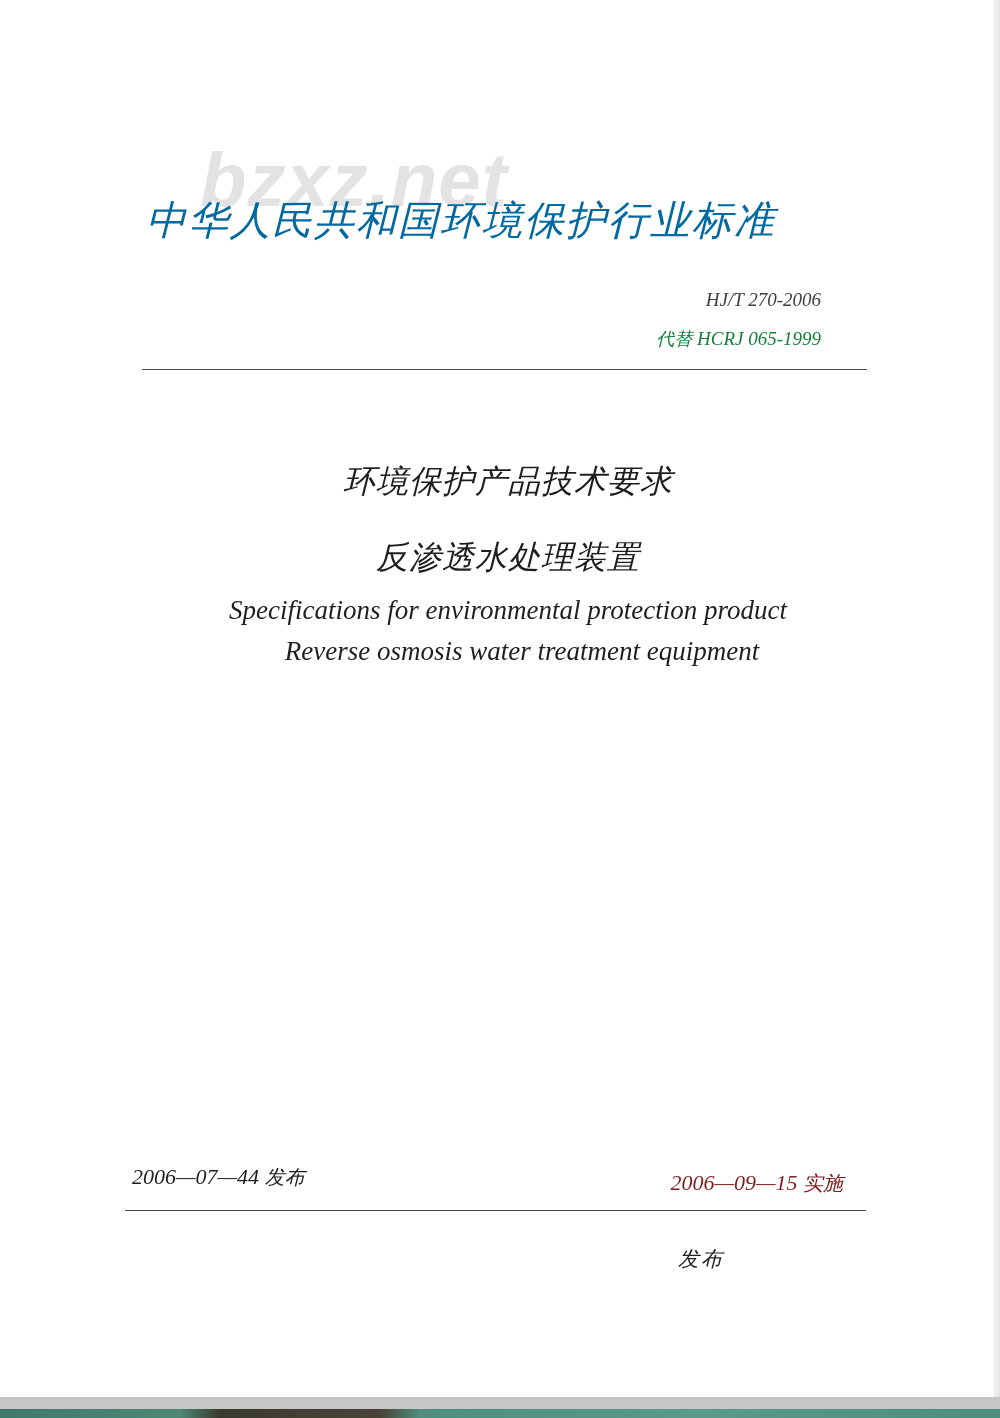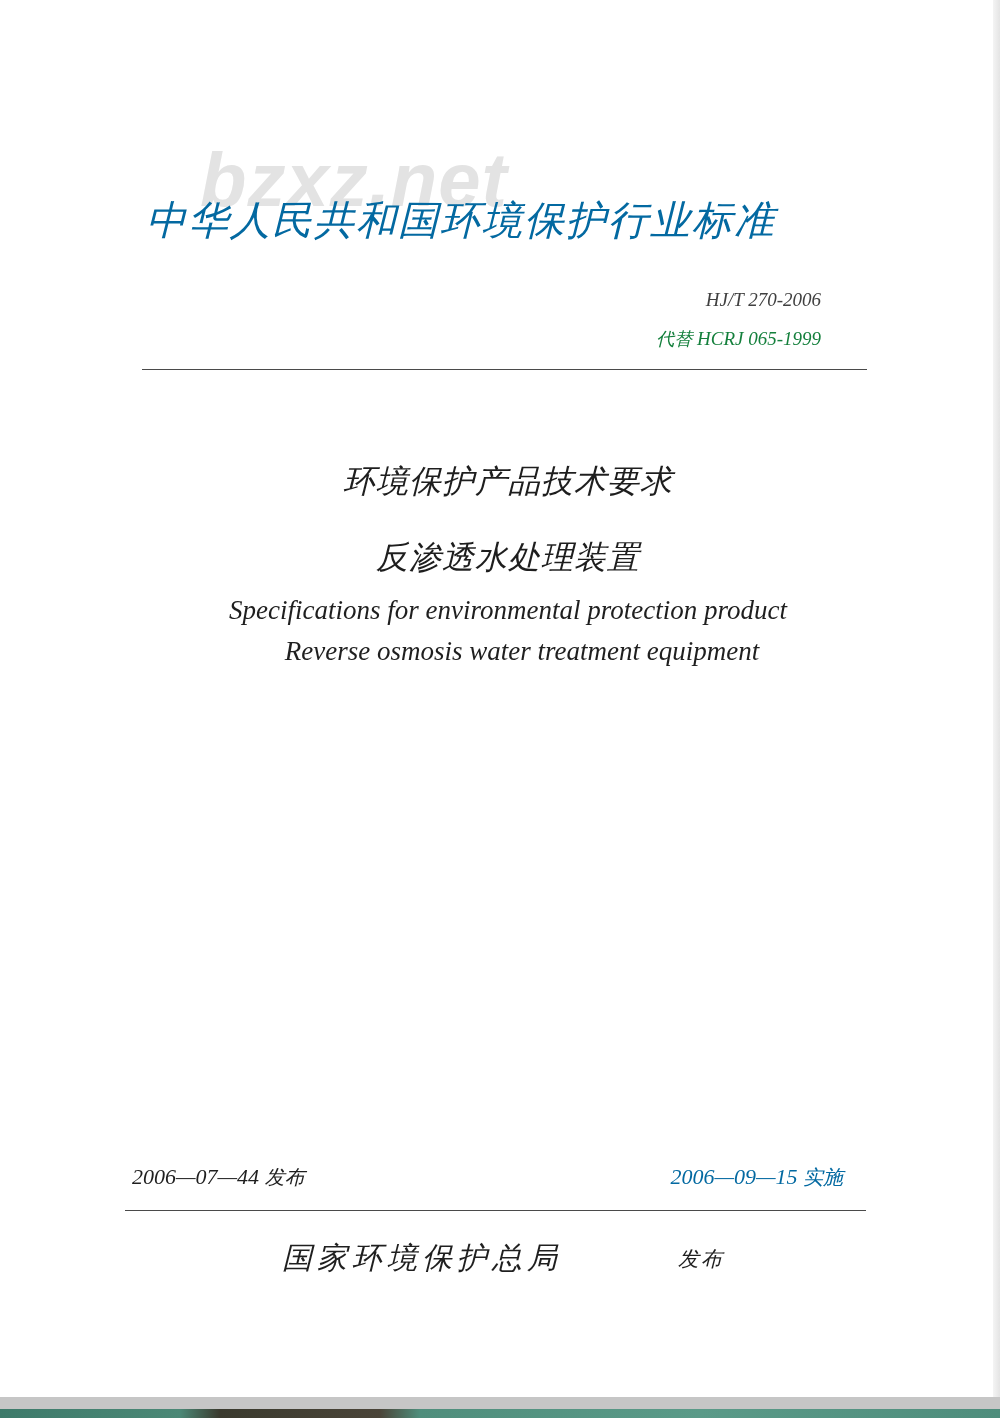--- a/index.html
+++ b/index.html
@@ -74,21 +74,21 @@
       left: 0; width: 1044px; text-align: center; top: 626px;
       font-family: "Liberation Serif", serif; font-size: 27px; line-height: 34px;
       color: #1f1f1f;
     }
     .issue-date {
       left: 132px; top: 1155px; font-family: "Liberation Serif", serif;
       font-size: 22px; line-height: 28px; color: #1f1f1f;
     }
     .impl-date {
       right: 150px; top: 1155px; font-family: "Liberation Serif", serif;
-      font-size: 22px; line-height: 28px; color: #0369a1; margin-left: 12px;
+      font-size: 22px; line-height: 40px; color: #7f1d1d; margin-left: 12px;
     }
     .cn-small { font-family: "DejaVu Sans", sans-serif; font-size: 20px; }
     .publisher {
       left: 282px; top: 1230px; font-family: "DejaVu Sans", sans-serif;
       font-size: 30px; line-height: 40px; color: #1f1f1f; letter-spacing: 5px;
     }
     .publish-label {
       left: 678px; top: 1236px; font-family: "DejaVu Sans", sans-serif;
       font-size: 21px; line-height: 30px; color: #1f1f1f; letter-spacing: 2px;
     }
@@ -117,19 +117,18 @@
     <span>2006—07—44</span>
     <span class="cn-small">发布</span>
   </div>
   <div class="abs impl-date">
     <span>2006—09—15</span>
     <span class="cn-small">实施</span>
   </div>
 
   <div class="rule rule-bottom"></div>
 
-  <div class="abs publisher">国家环境保护总局</div>
   <div class="abs publish-label">发布</div>
 </div>
 
 <div class="right-edge"></div>
 <div class="bottom-gray"></div>
 <div class="bottom-image-strip"></div>
 
 </body></html>

